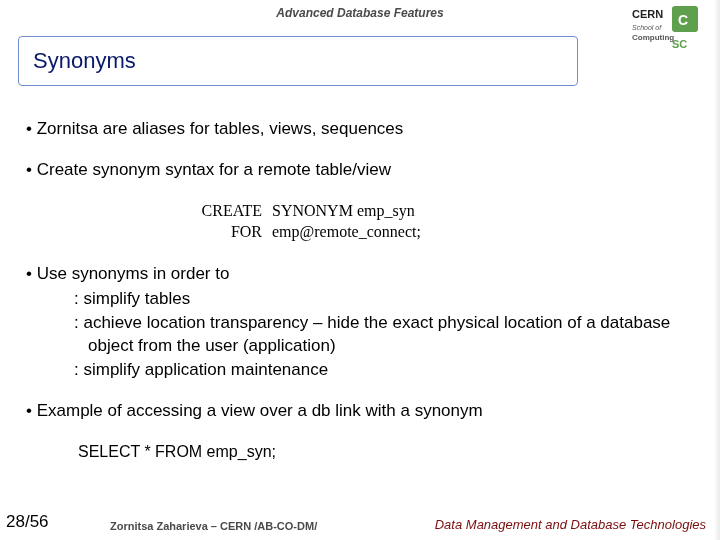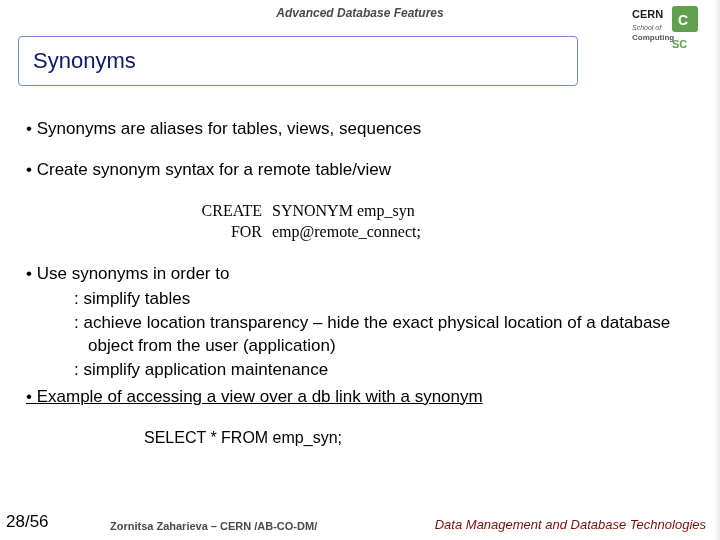--- a/index.html
+++ b/index.html
@@ -14,21 +14,21 @@
     border: 1px solid #6d8dcf; border-radius: 4px; padding-left: 14px;
     display: flex; align-items: center;
   }
   .heading-box span { font-size: 22px; color: #0a1a6a; }
   .content { position: absolute; top: 118px; left: 26px; right: 24px; font-size: 17px; line-height: 1.35; }
   .bullet { margin-bottom: 18px; }
   .bullet-dot::before { content: "• "; }
   .red { color: #000000; }
   .code-block { margin: 4px 0 20px 140px; font-family: Liberation Serif, serif; font-size: 16px; }
   .code-block .kw { display:inline-block; min-width:96px; text-align:right; margin-right:6px; }
-  .code-block2 { margin: 2px 0 0 118px; font-family: "Arial", sans-serif; font-size: 16px; }
+  .code-block2 { margin: 2px 0 0 52px; font-family: "Arial", sans-serif; font-size: 16px; }
   .sub { margin-left: 34px; margin-top: 2px; }
   .sub div { text-indent: -14px; padding-left: 28px; margin-bottom: 1px; }
   .footer { position: absolute; bottom: 6px; left: 0; right: 0; height: 22px; }
   .pg { position: absolute; left: 6px; bottom: 2px; font-size: 17px; }
   .author { position: absolute; left: 110px; bottom: 2px; font-size: 11px; font-weight: bold; color: #4a4a4a; }
   .ftr-right { position: absolute; right: 14px; bottom: 2px; font-size: 13px; color: #7a0d0d; font-style: italic; }
   .side-shadow { position: absolute; top: 0; right: 0; width: 6px; height: 540px; background: linear-gradient(to right, rgba(0,0,0,0), rgba(0,0,0,0.08)); }
 </style>
 </head>
 <body>
@@ -51,38 +51,38 @@
     </svg>
   </div>
 
   <div class="heading-box">
     <span>Synonyms</span>
   </div>
 
   <div class="content">
 
     <div class="bullet bullet-dot">
-      <span>Synonyms are </span><span class="red">aliases</span><span> for tables, views, sequences</span>
+      <span>Zornitsa are </span><span class="red">aliases</span><span> for tables, views, sequences</span>
     </div>
 
     <div class="bullet bullet-dot">Create synonym syntax for a remote table/view</div>
 
     <div class="code-block">
       <div><span class="kw">CREATE</span><span>  SYNONYM emp_syn</span></div>
       <div><span class="kw">FOR</span><span>  emp@remote_connect;</span></div>
     </div>
 
     <div class="bullet-dot">Use synonyms in order to</div>
     <div class="sub">
       <div>: simplify tables</div>
       <div>: achieve location transparency – hide the exact physical location of a database object from the user (application)</div>
       <div>: simplify application maintenance</div>
     </div>
 
-    <div class="bullet bullet-dot" style="margin-top:4px;text-decoration:underline;">Example of accessing a view over a db link with a synonym</div>
+    <div class="bullet bullet-dot" style="margin-top:18px;">Example of accessing a view over a db link with a synonym</div>
     <div class="code-block2">SELECT  * FROM  emp_syn;</div>
 
   </div>
 
   <div class="footer">
     <div class="pg">28/56</div>
     <div class="author">Zornitsa Zaharieva – CERN /AB-CO-DM/</div>
     <div class="ftr-right">Data Management and Database Technologies</div>
   </div>
 

